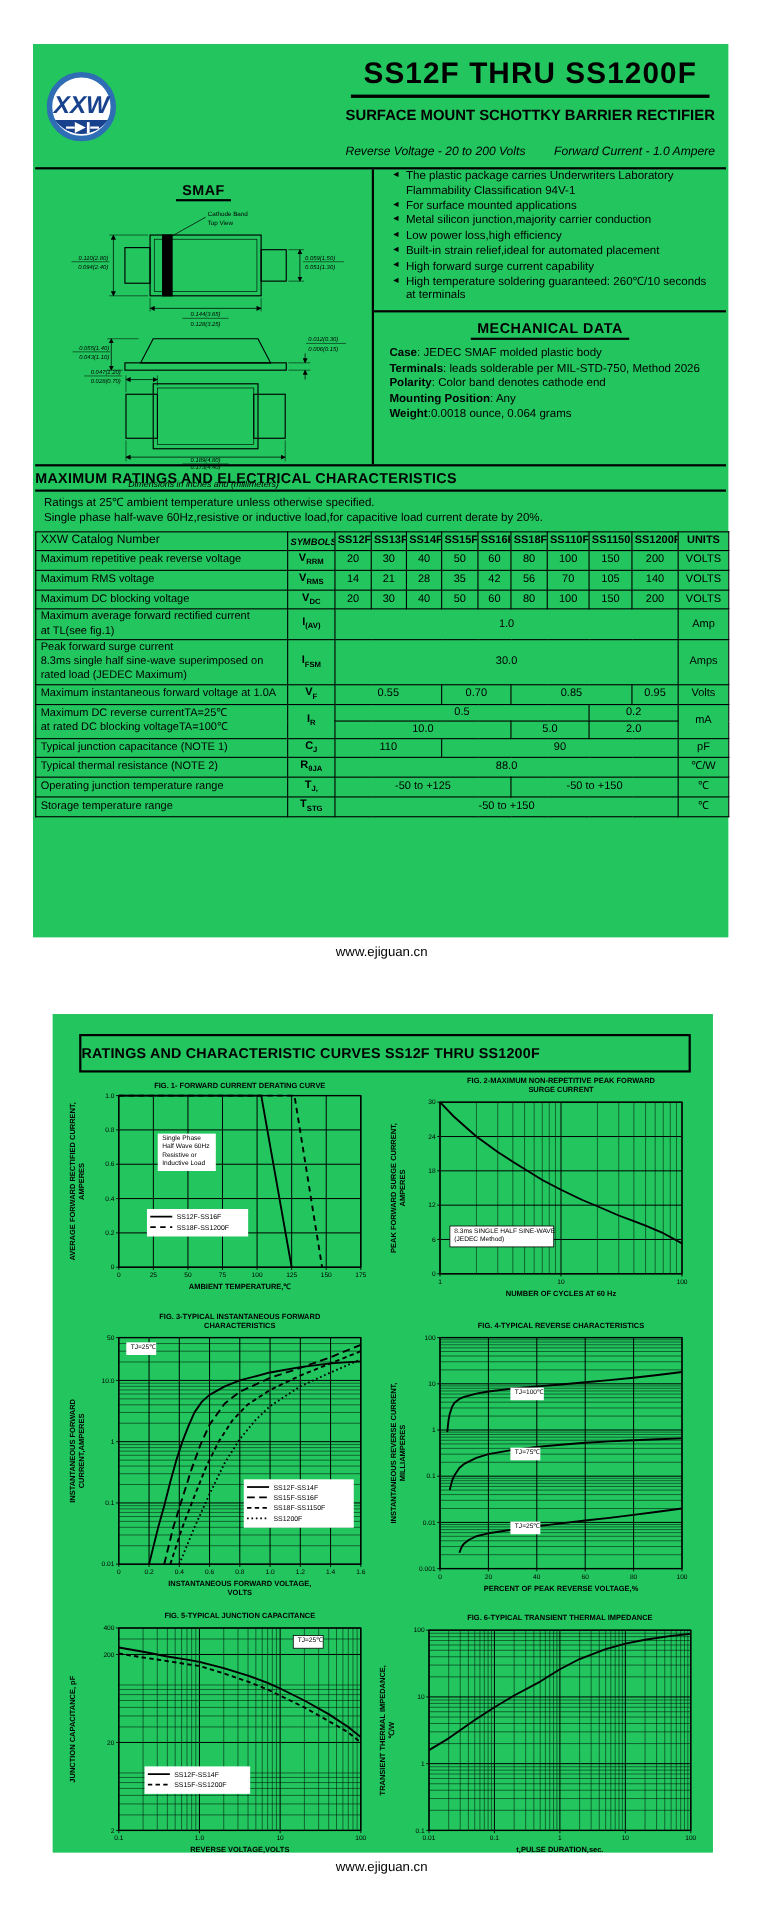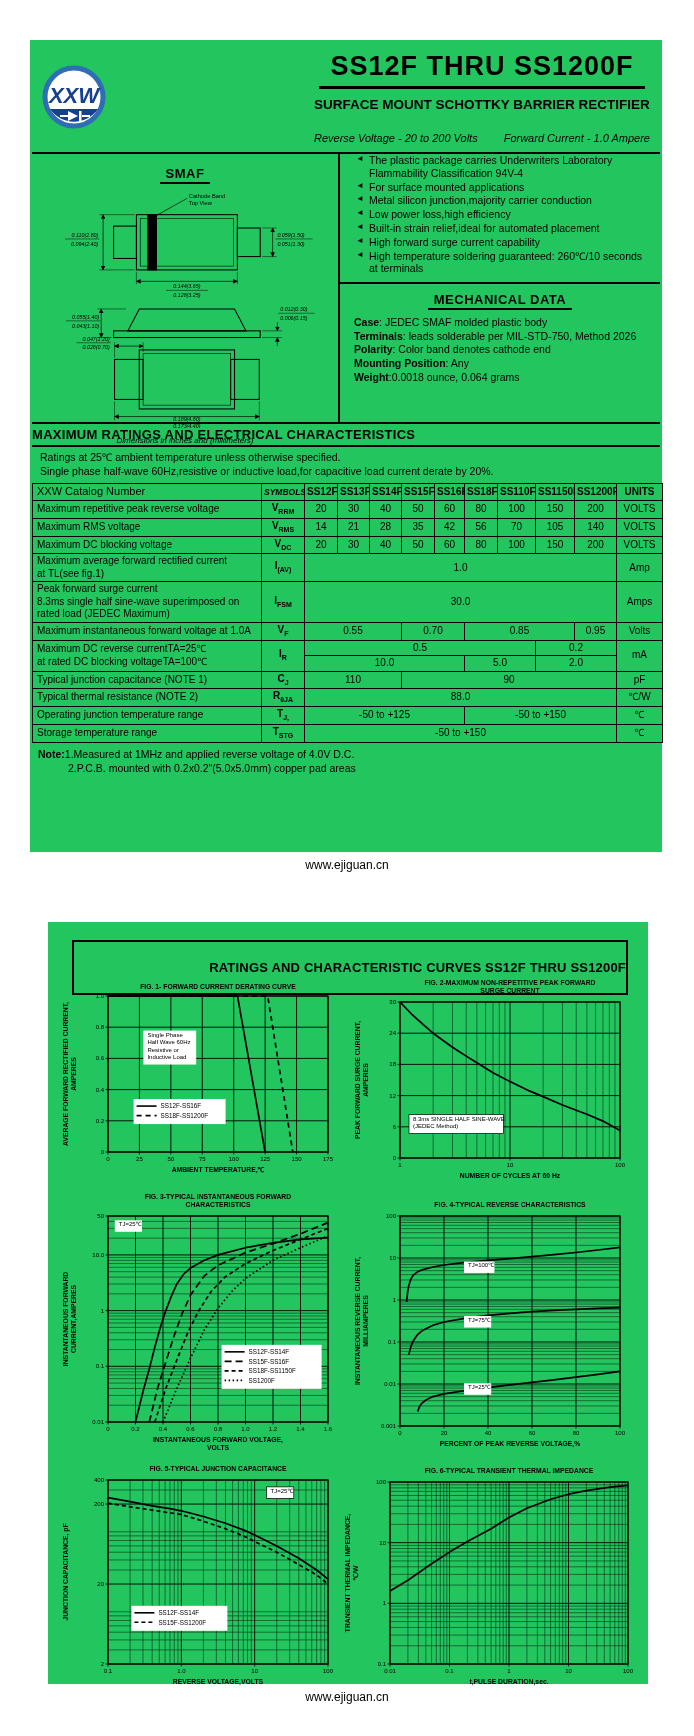--- a/index.html
+++ b/index.html
@@ -44,21 +44,21 @@
   th.symh{font-style:italic;font-size:8.5px;font-weight:normal}
   td.sym{font-weight:bold}
   td.sym sub{font-size:7px}
   .dualline{display:flex;padding-right:6px}
   .notes{padding:4px 6px;font-size:10.5px;line-height:1.35}
   .notes .n2{padding-left:30px}
   .footer{position:absolute;width:100%;text-align:center;font-size:12px}
   #foot1{top:858px}
   #foot2{top:1690px}
   
-  .p2title{position:absolute;left:22px;top:16px;width:556px;border:2px solid #000;text-align:right;font-weight:bold;font-size:13px;padding:18px 0;letter-spacing:.2px}
+  .p2title{position:absolute;left:22px;top:16px;width:556px;border:2px solid #000;text-align:left;font-weight:bold;font-size:13px;padding:8px 0;letter-spacing:.2px}
   .fig{position:absolute}
   svg text{font-family:"Liberation Sans",sans-serif}
 </style>
 </head>
 <body>
 
 <div class="sheet">
 
   <div class="pagebox" id="page1">
 
@@ -166,21 +166,21 @@
             <text x="150" y="251.5" text-anchor="middle">0.173(4.40)</text>
           </g>
         </svg>
         </div>
         <div class="pkg-foot">Dimensions in inches and (millimeters)</div>
       </div>
 
       <div class="col-r">
         <div>
           <div class="feat" id="feat-list">
-              <div class="feat-item"><span class="blt">◄</span><span>The plastic package carries Underwriters Laboratory Flammability Classification 94V-4</span></div>
+              <div class="feat-item"><span class="blt">◄</span><span>The plastic package carries Underwriters Laboratory Flammability Classification 94V-1</span></div>
               <div class="feat-item"><span class="blt">◄</span><span>For surface mounted applications</span></div>
               <div class="feat-item"><span class="blt">◄</span><span>Metal silicon junction,majority carrier conduction</span></div>
               <div class="feat-item"><span class="blt">◄</span><span>Low power loss,high efficiency</span></div>
               <div class="feat-item"><span class="blt">◄</span><span>Built-in strain relief,ideal for automated placement</span></div>
               <div class="feat-item"><span class="blt">◄</span><span>High forward surge current capability</span></div>
               <div class="feat-item"><span class="blt">◄</span><span>High temperature soldering guaranteed: 260℃/10 seconds at terminals</span></div>
             </div>
         </div>
         <div class="mech">
           <div class="secttl"><span>MECHANICAL DATA</span></div>
@@ -362,24 +362,20 @@
             <td class="lb">
               <div>Storage temperature range</div>
             </td>
             <td class="sym"><span>T</span><sub>STG</sub></td>
             <td colspan="9">-50 to +150</td>
             <td>℃</td>
           </tr>
         </tbody>
       </table>
 
-    <div class="notes">
-      <div><b>Note:</b><span>1.Measured at 1MHz and applied reverse voltage of 4.0V D.C.</span></div>
-      <div class="n2">2.P.C.B. mounted with 0.2x0.2"(5.0x5.0mm) copper pad areas</div>
-    </div>
   </div>
 
   <div class="footer" id="foot1">www.ejiguan.cn</div>
 
   <div class="pagebox" id="page2">
     <div class="p2title">RATINGS AND CHARACTERISTIC CURVES SS12F THRU SS1200F</div>
     <div class="fig" style="left:10px;top:56px" id="figslot-0"><svg width="280" height="202" viewBox="0 0 280 202">
           <line x1="48" y1="16" x2="48" y2="172" stroke="#000" stroke-width="0.9"></line>
           <line x1="79.42857142857143" y1="16" x2="79.42857142857143" y2="172" stroke="#000" stroke-width="0.9"></line>
           <line x1="110.85714285714286" y1="16" x2="110.85714285714286" y2="172" stroke="#000" stroke-width="0.9"></line>

